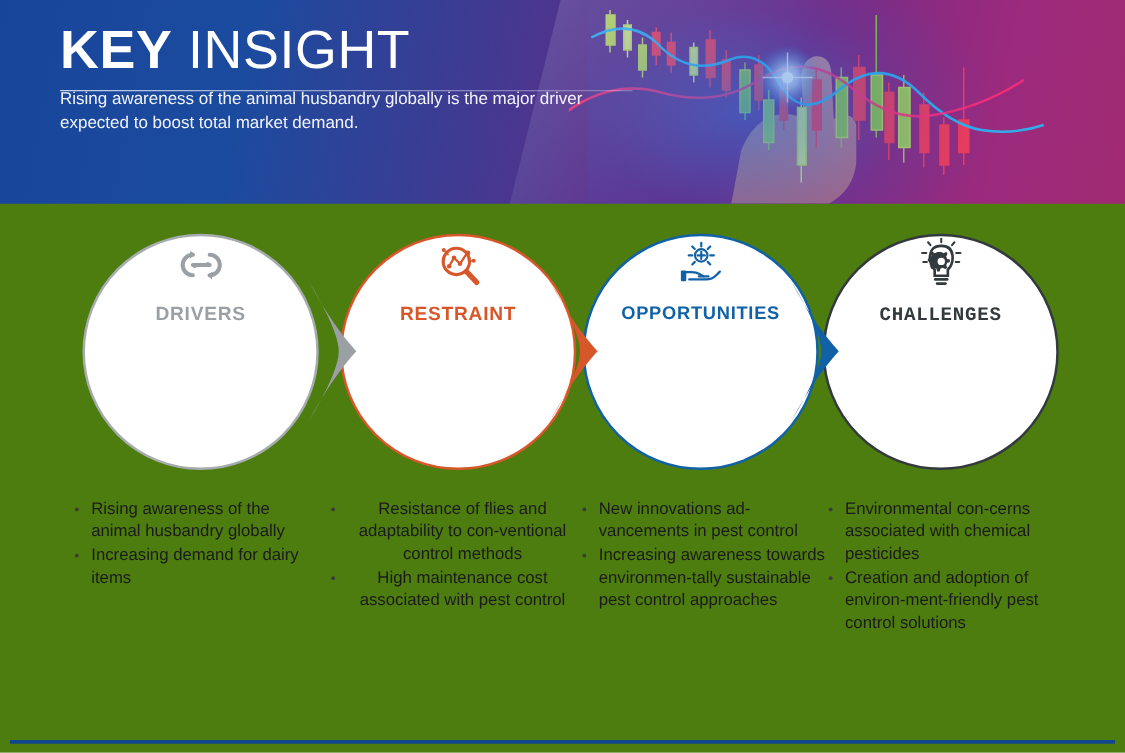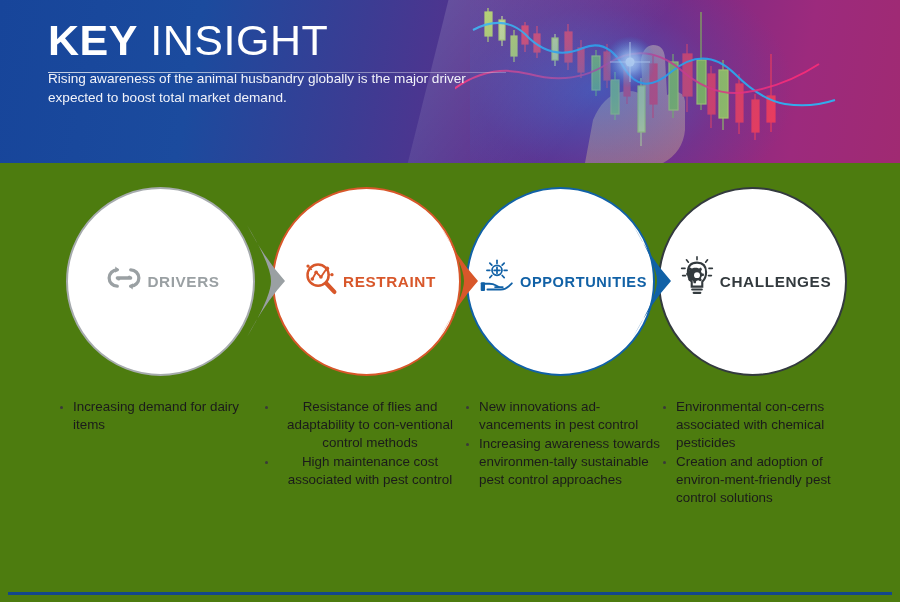--- a/index.html
+++ b/index.html
@@ -47,30 +47,30 @@
     position:absolute;border-radius:50%;background:#ffffff;
     box-sizing:border-box;
   }
   .c1{left:66px;top:24px;width:189px;height:189px;border:2.6px solid #a6abad;}
   .c2{left:272px;top:24px;width:189px;height:189px;border:2.6px solid #d8572a;}
   .c3{left:466px;top:24px;width:189px;height:189px;border:2.6px solid #1161a6;}
   .c4{left:658px;top:24px;width:189px;height:189px;border:2.6px solid #333a3e;}
 
   .c-inner{
     position:absolute;left:0;top:0;width:100%;height:100%;
-    display:flex;flex-direction:row;align-items:center;justify-content:center;
+    display:flex;flex-direction:column;align-items:center;justify-content:flex-start;
   }
   .c-icon{width:46px;height:46px;display:block;margin-bottom:8px;}
   .c-label{
     font-size:15.3px;font-weight:bold;letter-spacing:.6px;white-space:nowrap;
   }
   .c1 .c-label{color:#9aa0a3;}
   .c2 .c-label{color:#d8572a;}
   .c3 .c-label{color:#1161a6;}
-  .c4 .c-label{color:#333a3e;}
+  .c4 .c-label{color:#333a3e;font-family:Liberation Mono, monospace;}
   .c3 .c-label{font-size:14.6px;}
 
   .chev{position:absolute;width:46px;height:112px;}
   .ch1{left:245px;top:62px;}
   .ch2{left:438px;top:62px;}
   .ch3{left:631px;top:62px;}
 
   
   .cols{position:absolute;left:0;top:398px;width:900px;height:150px;}
   .col{position:absolute;top:0;}
@@ -290,20 +290,21 @@
     </svg>
     <svg class="chev ch3" viewBox="0 0 46 112">
       <path d="M2 0 Q20 34 40 56 Q20 78 2 112 Q26 72 26 56 Q26 40 2 0 Z" fill="#1161a6"></path>
     </svg>
   </div>
 
   <div class="cols">
 
     <div class="col col1">
       <ul class="bl">
+        <li>Rising awareness of the animal husbandry globally</li>
         <li>Increasing demand for dairy items</li>
       </ul>
     </div>
 
     <div class="col col2">
       <ul class="bl">
         <li>Resistance of flies and adaptability to con-ventional control methods</li>
         <li>High maintenance cost associated with pest control</li>
       </ul>
     </div>

